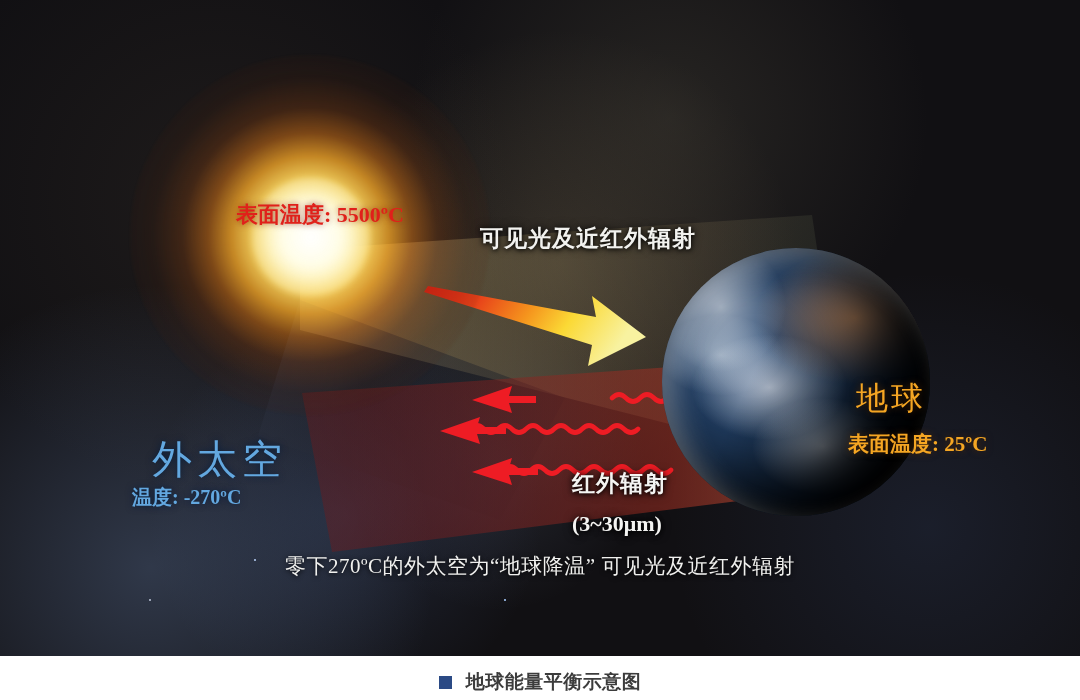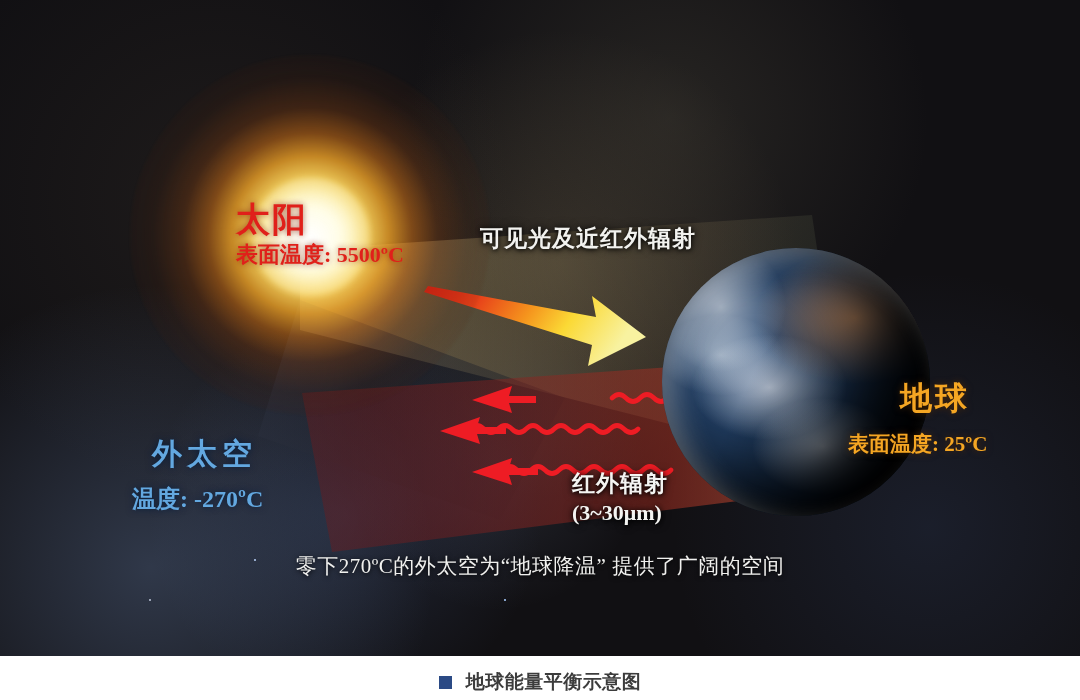--- a/index.html
+++ b/index.html
@@ -172,32 +172,32 @@
   .lbl-sun .t1   { font-size: 34px; font-weight: 700; letter-spacing: 2px; }
   .lbl-sun .t2   { font-size: 22px; font-weight: 700; margin-top: 2px; }
 
   .lbl-vis       { left: 452px; top: 225px; color: #f2f2ef; text-align: center;
                    text-shadow: 0 1px 4px rgba(0,0,0,.95), 0 0 10px rgba(0,0,0,.8); }
   .lbl-vis .t1   { font-size: 23px; font-weight: 700; letter-spacing: 1px; margin-left: 28px; }
   .lbl-vis .t2   { font-size: 22px; font-weight: 700; margin-top: 3px; }
 
   .lbl-earth     { left: 856px; top: 380px; color: #f5a623;
                    text-shadow: 0 0 7px rgba(90,45,0,.8); }
-  .lbl-earth .t1 { font-size: 32px; font-weight: 700; letter-spacing: 3px; margin-left: 44px; }
+  .lbl-earth .t1 { font-size: 32px; font-weight: 400; letter-spacing: 3px; }
   .lbl-earth .t2 { font-size: 21px; font-weight: 700; margin-top: 14px; margin-left: -8px; }
 
   .lbl-space     { left: 152px; top: 436px; color: #63a8e0;
                    text-shadow: 0 0 7px rgba(0,25,60,.9); }
-  .lbl-space .t1 { font-size: 30px; font-weight: 700; letter-spacing: 5px; }
-  .lbl-space .t2 { font-size: 24px; font-weight: 700; margin-top: 14px; margin-left: -20px; }
+  .lbl-space .t1 { font-size: 40px; font-weight: 400; letter-spacing: 5px; }
+  .lbl-space .t2 { font-size: 20px; font-weight: 700; margin-top: 3px; margin-left: -20px; }
 
   .lbl-ir        { left: 572px; top: 470px; color: #f4f4f2; text-align: left;
                    text-shadow: 0 1px 4px rgba(0,0,0,.95), 0 0 10px rgba(0,0,0,.85); }
   .lbl-ir .t1    { font-size: 23px; font-weight: 700; letter-spacing: 1px; }
-  .lbl-ir .t2    { font-size: 22px; font-weight: 700; margin-top: 3px; }
+  .lbl-ir .t2    { font-size: 22px; font-weight: 700; margin-top: 14px; }
 
   .lbl-caption-in {
     position: absolute;
     left: 0; right: 0; top: 552px;
     text-align: center;
     color: #f0f0ee;
     font-size: 21px;
     font-weight: 400;
     letter-spacing: .5px;
     text-shadow: 0 1px 5px rgba(0,0,0,.95);
@@ -303,21 +303,20 @@
   <div class="sun-core"></div>
 
   <div class="earth-wrap">
     <div class="earth-atmo"></div>
     <div class="earth"></div>
     <div class="earth-shadow"></div>
     <div class="earth-limb"></div>
   </div>
 
   <div class="lbl lbl-sun">
-    <div class="t1">太阳</div>
     <div class="t2">表面温度: 5500ºC</div>
   </div>
 
   <div class="lbl lbl-vis">
     <div class="t1">可见光及近红外辐射</div>
   </div>
 
   <div class="lbl lbl-earth">
     <div class="t1">地球</div>
     <div class="t2">表面温度: 25ºC</div>
@@ -326,19 +325,19 @@
   <div class="lbl lbl-space">
     <div class="t1">外太空</div>
     <div class="t2">温度: -270ºC</div>
   </div>
 
   <div class="lbl lbl-ir">
     <div class="t1">红外辐射</div>
     <div class="t2">(3~30μm)</div>
   </div>
 
-  <div class="lbl-caption-in">零下270ºC的外太空为“地球降温” 提供了广阔的空间</div>
+  <div class="lbl-caption-in">零下270ºC的外太空为“地球降温” 可见光及近红外辐射</div>
 </div>
 
 <div id="caption-bar">
   <span class="cap-bullet"></span>
   <span class="cap-text">地球能量平衡示意图</span>
 </div>
 
 </body></html>

